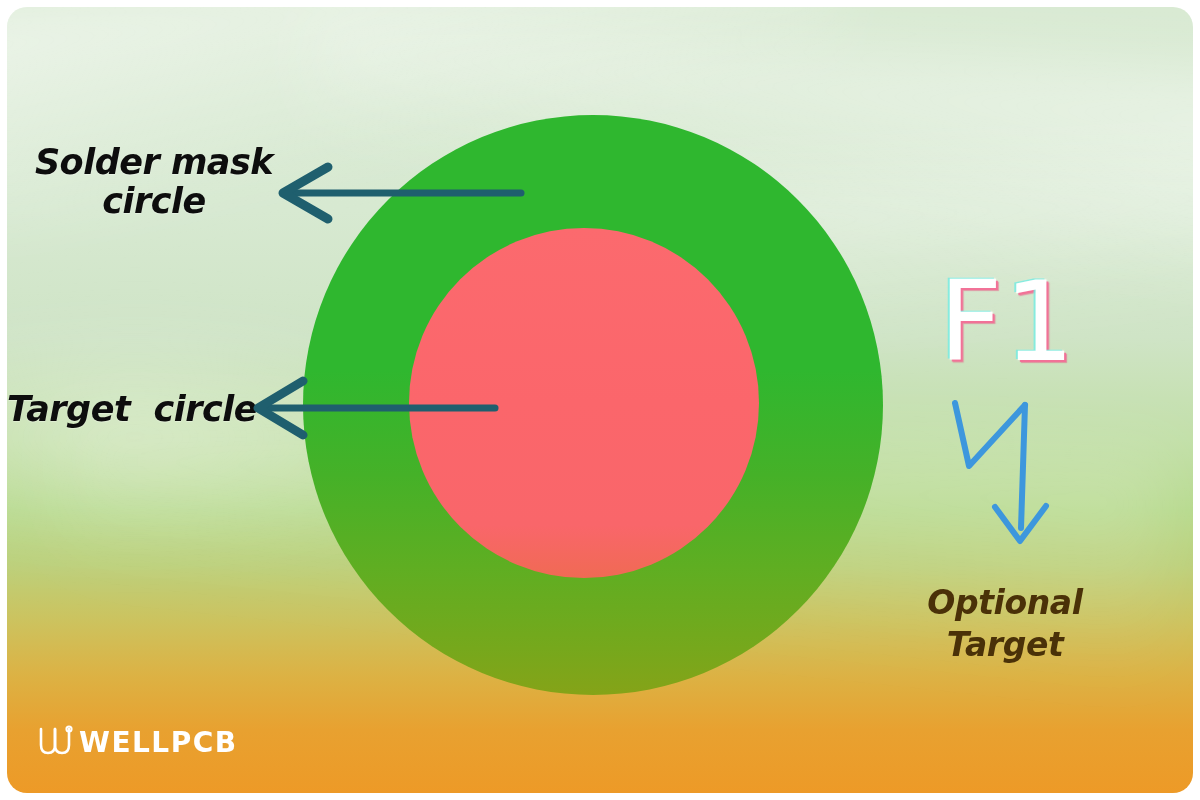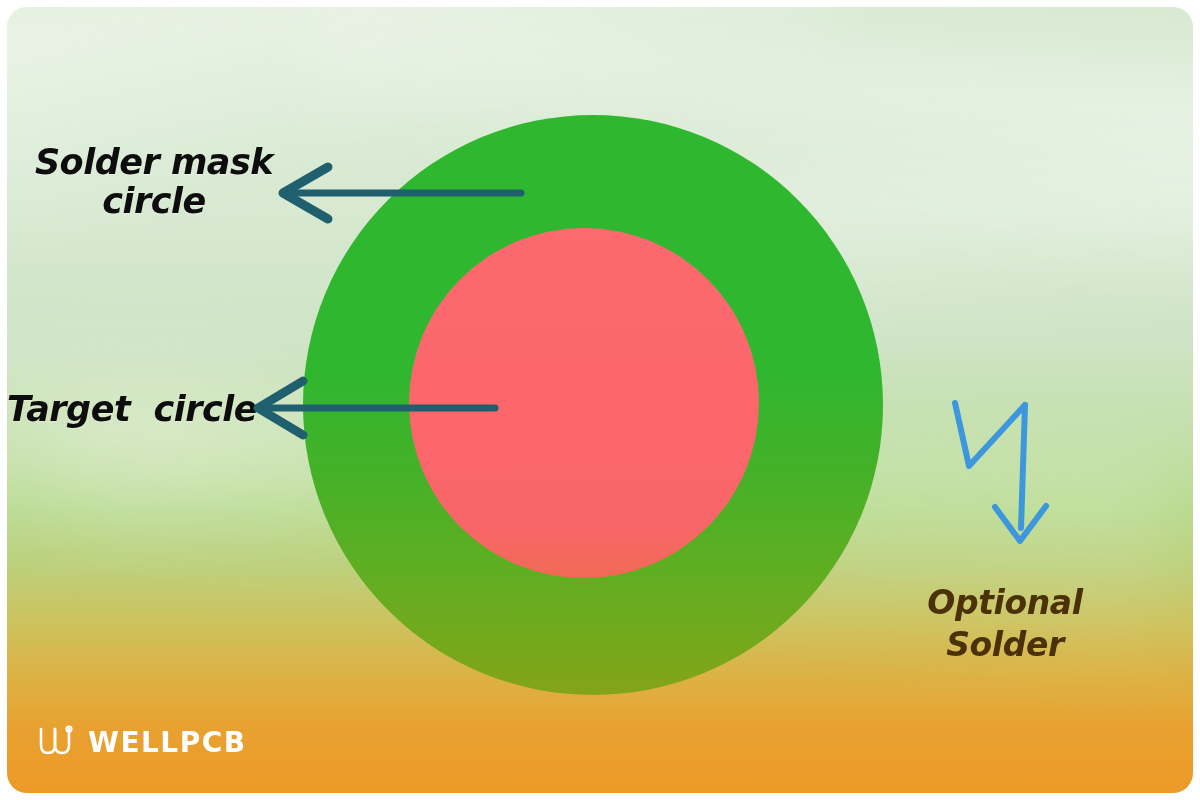--- a/index.html
+++ b/index.html
@@ -187,21 +187,20 @@
     pointer-events: none;
   }
 
   
   #wellpcb-logo {
     position: absolute;
     left: 30px;
     top: 718px;
     display: flex;
     align-items: center;
-    gap: 9px;
   }
   #wellpcb-wordmark {
     font-family: "DejaVu Sans", sans-serif;
     font-weight: bold;
     font-size: 28px;
     color: #ffffff;
     letter-spacing: 1.5px;
   }
 </style>
 </head>
@@ -221,24 +220,25 @@
 
     <div id="target-circle"></div>
 
     <div class="anno" id="solder-mask-label">
       <div>Solder mask</div>
       <div>circle</div>
     </div>
 
     <div class="anno" id="target-circle-label">Target  circle</div>
 
+    <div id="f1-label">F1</div>
 
     <div id="optional-label">
       <div>Optional</div>
-      <div>Solder</div>
+      <div>Target</div>
     </div>
 
     <svg id="arrow-layer" viewBox="0 0 1186 786">
 
       <g>
         <line x1="514" y1="186" x2="281" y2="186" stroke="#1f5f6e" stroke-width="7" stroke-linecap="round"></line>
         <path d="M 321 160 L 276 186 L 321 212" fill="none" stroke="#1f5f6e" stroke-width="9" stroke-linecap="round" stroke-linejoin="round"></path>
       </g>
 
       <g>

